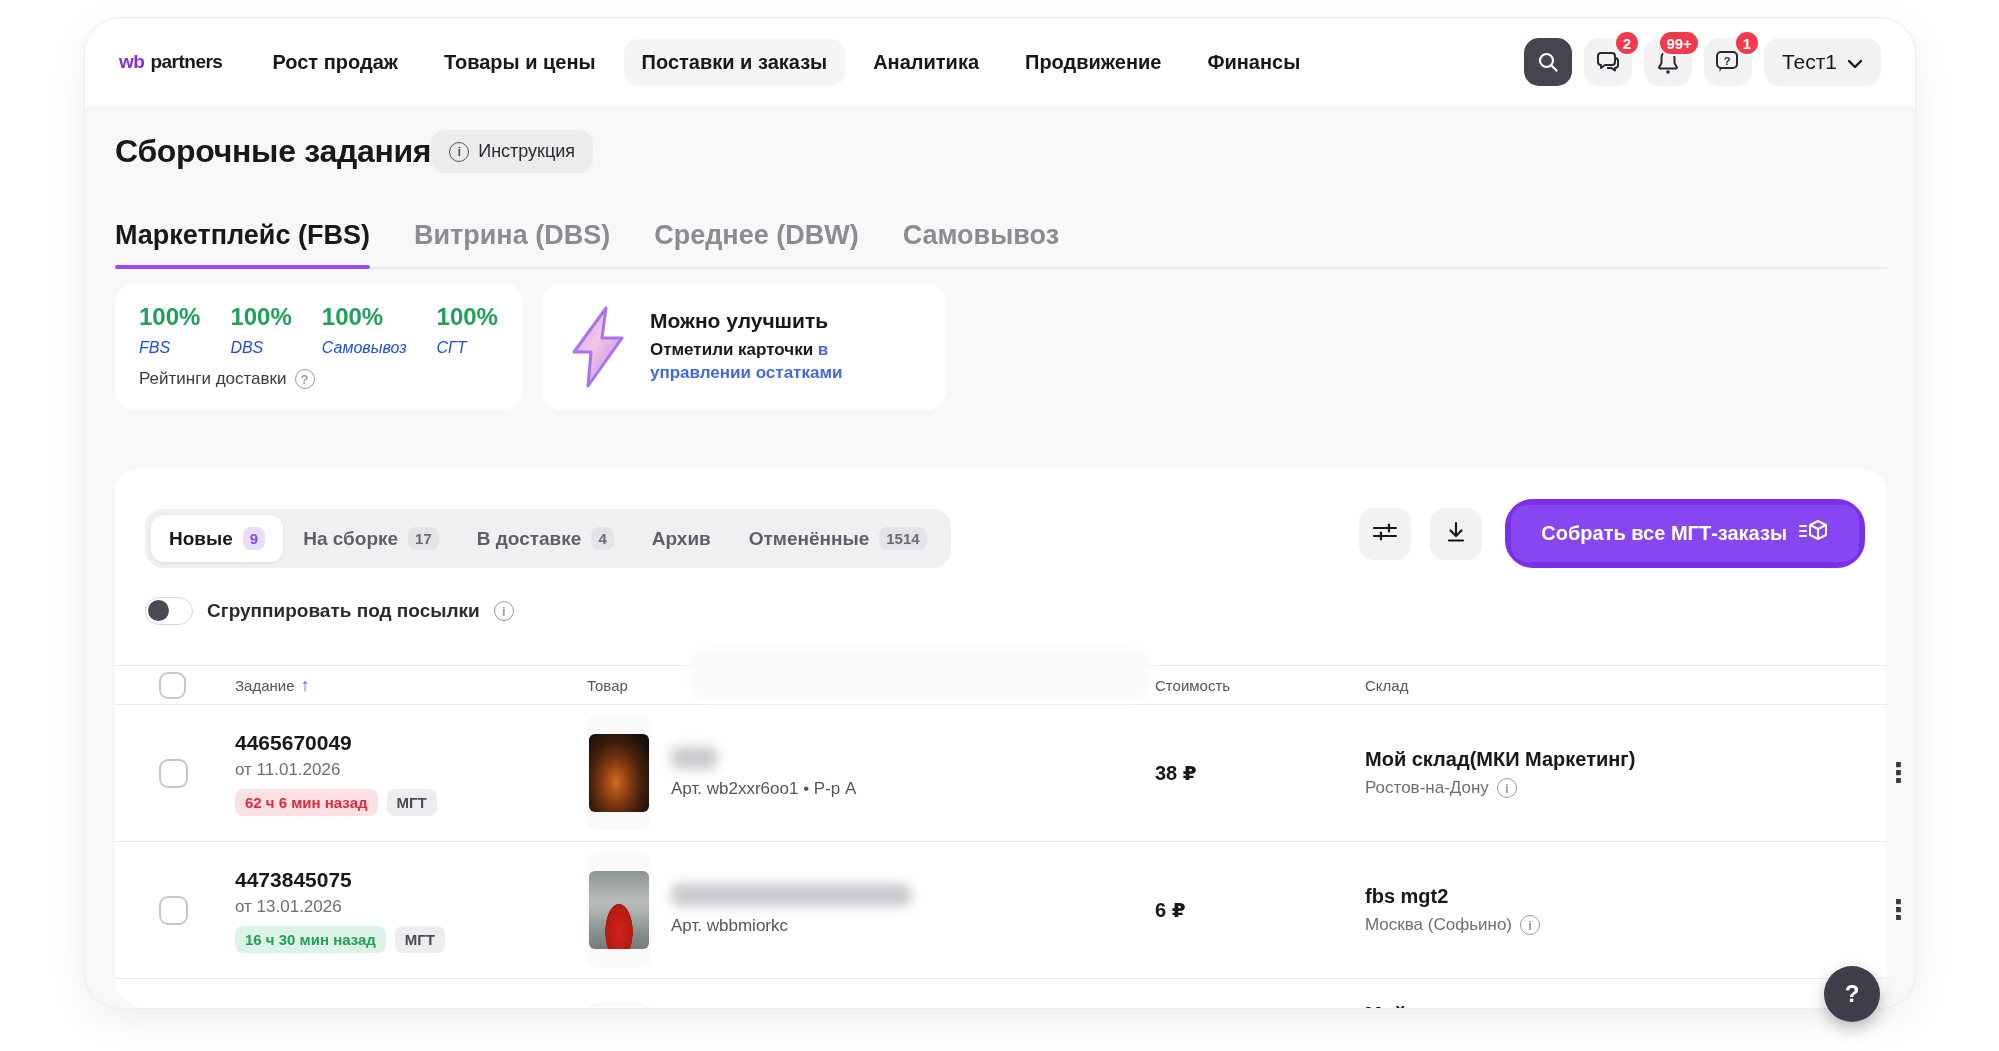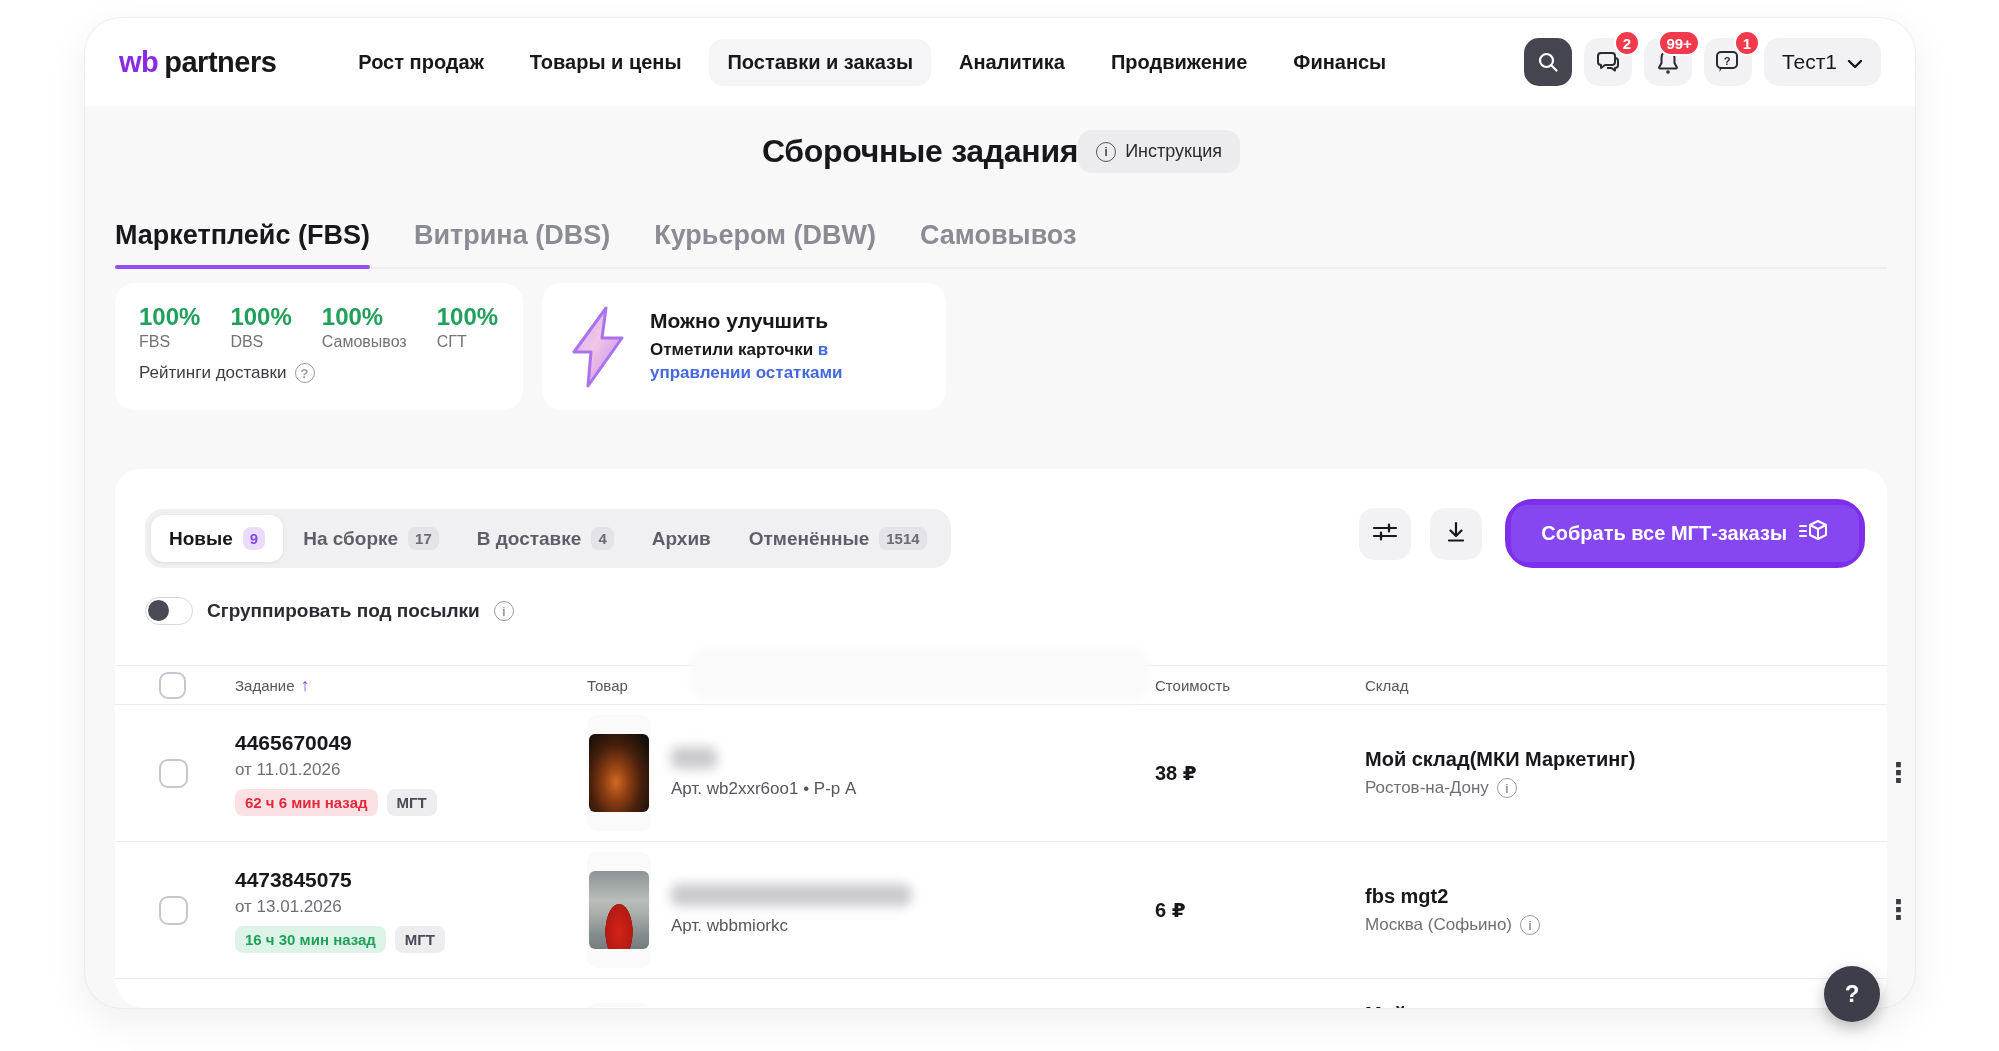--- a/index.html
+++ b/index.html
@@ -4,53 +4,53 @@
 <style>
   * { margin:0; padding:0; box-sizing:border-box; }
   html,body { width:1999px; height:1051px; background:#ffffff; font-family:"Liberation Sans","DejaVu Sans",sans-serif; color:#17171c; overflow:hidden; }
 
   .window { position:absolute; left:85px; top:18px; width:1830px; height:990px;
             background:#f8f8f9; border-radius:36px; overflow:hidden;
             box-shadow:0 0 0 1px #ededef, 0 12px 40px rgba(0,0,0,.07); }
 
   
   .navbar { position:absolute; left:0; top:0; width:100%; height:88px; background:#ffffff; display:flex; align-items:center; padding:0 34px; }
-  .logo { display:flex; align-items:baseline; font-weight:700; font-size:29px; letter-spacing:-0.5px; margin-right:64px; }
+  .logo { display:flex; align-items:baseline; font-weight:700; font-size:19px; letter-spacing:-0.5px; margin-right:32px; }
   .logo .wb { color:#8a2be2; margin-right:6px; }
   .nav-items { display:flex; align-items:center; gap:10px; }
   .nav-item { font-size:20px; font-weight:700; padding:12px 18px; border-radius:14px; color:#17171c; cursor:pointer; white-space:nowrap; }
   .nav-item.active { background:#f5f5f7; }
   .nav-right { margin-left:auto; display:flex; align-items:center; gap:12px; }
   .icon-btn { position:relative; width:48px; height:48px; border-radius:15px; background:#f2f2f4; display:flex; align-items:center; justify-content:center; cursor:pointer; }
   .icon-btn.dark { background:#45454f; }
   .icon-btn svg { display:block; }
   .badge-dot { position:absolute; top:-8px; right:-8px; min-width:26px; height:26px; padding:0 6px; border-radius:13px; background:#f23a4c; color:#fff; font-size:15px; font-weight:700; display:flex; align-items:center; justify-content:center; border:2px solid #fff; }
   .account-btn { height:48px; border-radius:15px; background:#f2f2f4; display:flex; align-items:center; gap:10px; padding:0 18px; font-size:21px; font-weight:400; cursor:pointer; }
 
   
-  .page-head { position:absolute; left:30px; right:28px; top:112px; display:flex; align-items:center; justify-content:center; }
+  .page-head { position:absolute; left:30px; right:28px; top:112px; display:flex; align-items:center; justify-content:flex-start; }
   .page-title { font-size:32px; font-weight:700; letter-spacing:-0.3px; }
   .instruction-btn { display:flex; align-items:center; gap:9px; background:#ececee; border-radius:14px; padding:11px 18px; font-size:18px; font-weight:500; cursor:pointer; color:#2a2a30; }
 
   .info-circle { display:inline-flex; width:20px; height:20px; border:1.6px solid #55555e; border-radius:50%; align-items:center; justify-content:center; font-size:13px; font-weight:700; color:#55555e; flex:0 0 auto; }
   .info-circle.gray { border-color:#9a9aa3; color:#9a9aa3; }
 
   
   .tabs { position:absolute; left:30px; right:28px; top:192px; display:flex; gap:44px; border-bottom:2px solid #ececee; }
   .tab { padding:10px 0 16px; font-size:27px; font-weight:700; color:#8b8b93; cursor:pointer; position:relative; white-space:nowrap; }
   .tab.active { color:#17171c; }
   .tab.active::after { content:""; position:absolute; left:0; right:0; bottom:-2px; height:4px; border-radius:3px; background:#9a4df5; }
 
   
   .cards { position:absolute; left:30px; top:265px; display:flex; gap:19px; }
   .card { background:#fff; border-radius:20px; height:127px; padding:20px 24px; }
   .card.ratings { width:408px; }
   .metric-row { display:flex; gap:30px; }
   .metric .val { color:#21a05b; font-size:24px; font-weight:700; }
-  .metric .lab { color:#737373; font-size:16px; margin-top:2px; }
+  .metric .lab { color:#1d4ed8; font-size:16px; margin-top:8px;font-style:italic; }
   .ratings-footer { margin-top:12px; display:flex; align-items:center; gap:8px; font-size:17px; color:#3c3c44; }
   .card.delivery { width:401px; }
   .delivery .val { color:#21a05b; font-size:23px; font-weight:700; }
   .grad-wrap { position:relative; margin:16px 0 14px; height:14px; display:flex; align-items:center; }
   .grad-bar { width:100%; height:4px; border-radius:3px; background:linear-gradient(90deg,#1f9e59 0%,#7ab648 30%,#e8cf3a 50%,#ee8f3c 72%,#ee4753 100%); }
   .grad-dot { position:absolute; left:0; top:0; width:14px; height:14px; border-radius:50%; background:#1f9e59; }
   .delivery .lab { color:#55555e; font-size:16px; }
   .card.improve { width:404px; display:flex; align-items:center; gap:20px; }
   .bolt { width:64px; height:82px; flex:0 0 auto; }
   .improve-title { font-size:21px; font-weight:700; margin-bottom:6px; }
@@ -181,21 +181,21 @@
     <div class="page-title">Сборочные задания</div>
     <div class="instruction-btn">
       <span class="info-circle">i</span>
       <span>Инструкция</span>
     </div>
   </div>
 
   <div class="tabs">
     <div class="tab active">Маркетплейс (FBS)</div>
     <div class="tab">Витрина (DBS)</div>
-    <div class="tab">Курьером (DBW)</div>
+    <div class="tab">Среднее (DBW)</div>
     <div class="tab">Самовывоз</div>
   </div>
 
   <div class="cards">
     <div class="card ratings">
       <div class="metric-row">
         <div class="metric">
           <div class="val">100%</div>
           <div class="lab">FBS</div>
         </div>

